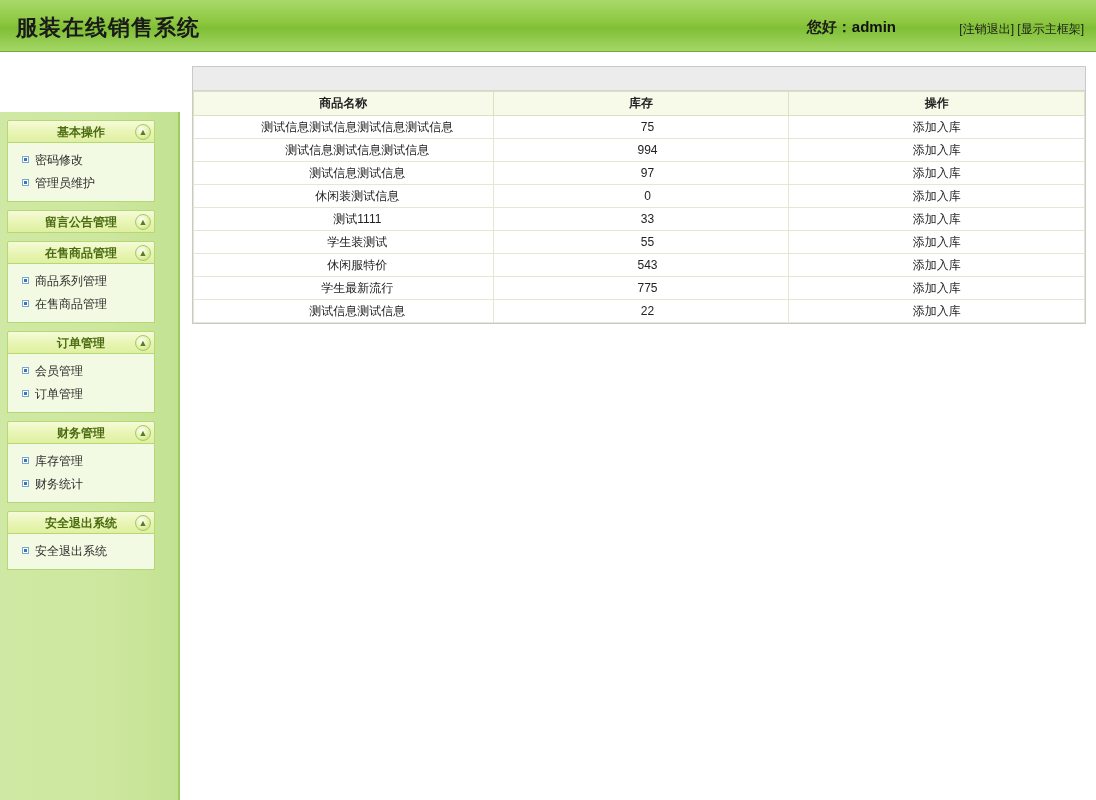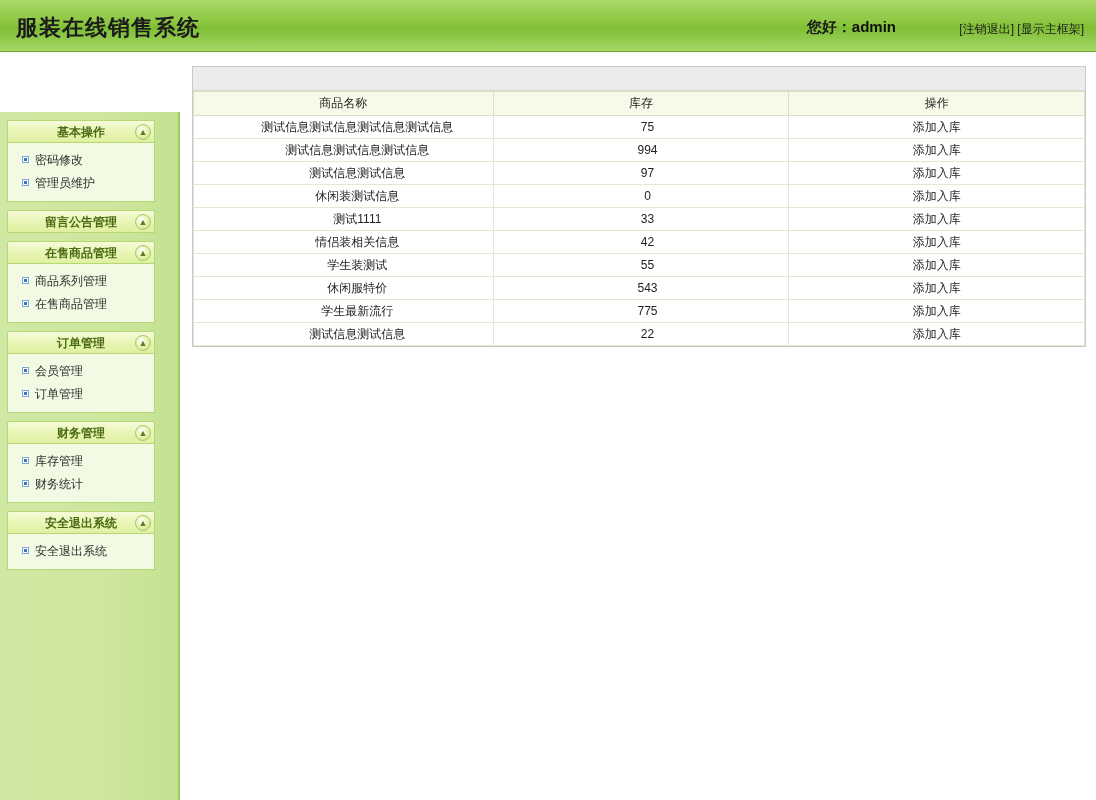--- a/index.html
+++ b/index.html
@@ -147,21 +147,21 @@
   }
   table.grid {
     width: 100%;
     border-collapse: collapse;
     font-size: 12px;
   }
   table.grid th {
     background: #f7fae9;
     border: 1px solid #d9e3c3;
     color: #222;
-    font-weight: normal;
+    font-weight: bold;
     height: 24px;
     text-align: center;
   }
   table.grid td {
     border: 1px solid #e2e8d4;
     height: 23px;
     text-align: center;
     color: #222;
     background: #ffffff;
   }
@@ -289,25 +289,20 @@
             <td class="col-name">休闲装测试信息</td>
             <td class="col-stock">0</td>
             <td class="col-op"><a href="#">添加入库</a></td>
           </tr>
           <tr>
             <td class="col-name">测试1111</td>
             <td class="col-stock">33</td>
             <td class="col-op"><a href="#">添加入库</a></td>
           </tr>
           <tr>
-            <td class="col-name">情侣装相关信息</td>
-            <td class="col-stock">42</td>
-            <td class="col-op"><a href="#">添加入库</a></td>
-          </tr>
-          <tr>
             <td class="col-name">学生装测试</td>
             <td class="col-stock">55</td>
             <td class="col-op"><a href="#">添加入库</a></td>
           </tr>
           <tr>
             <td class="col-name">休闲服特价</td>
             <td class="col-stock">543</td>
             <td class="col-op"><a href="#">添加入库</a></td>
           </tr>
           <tr>

